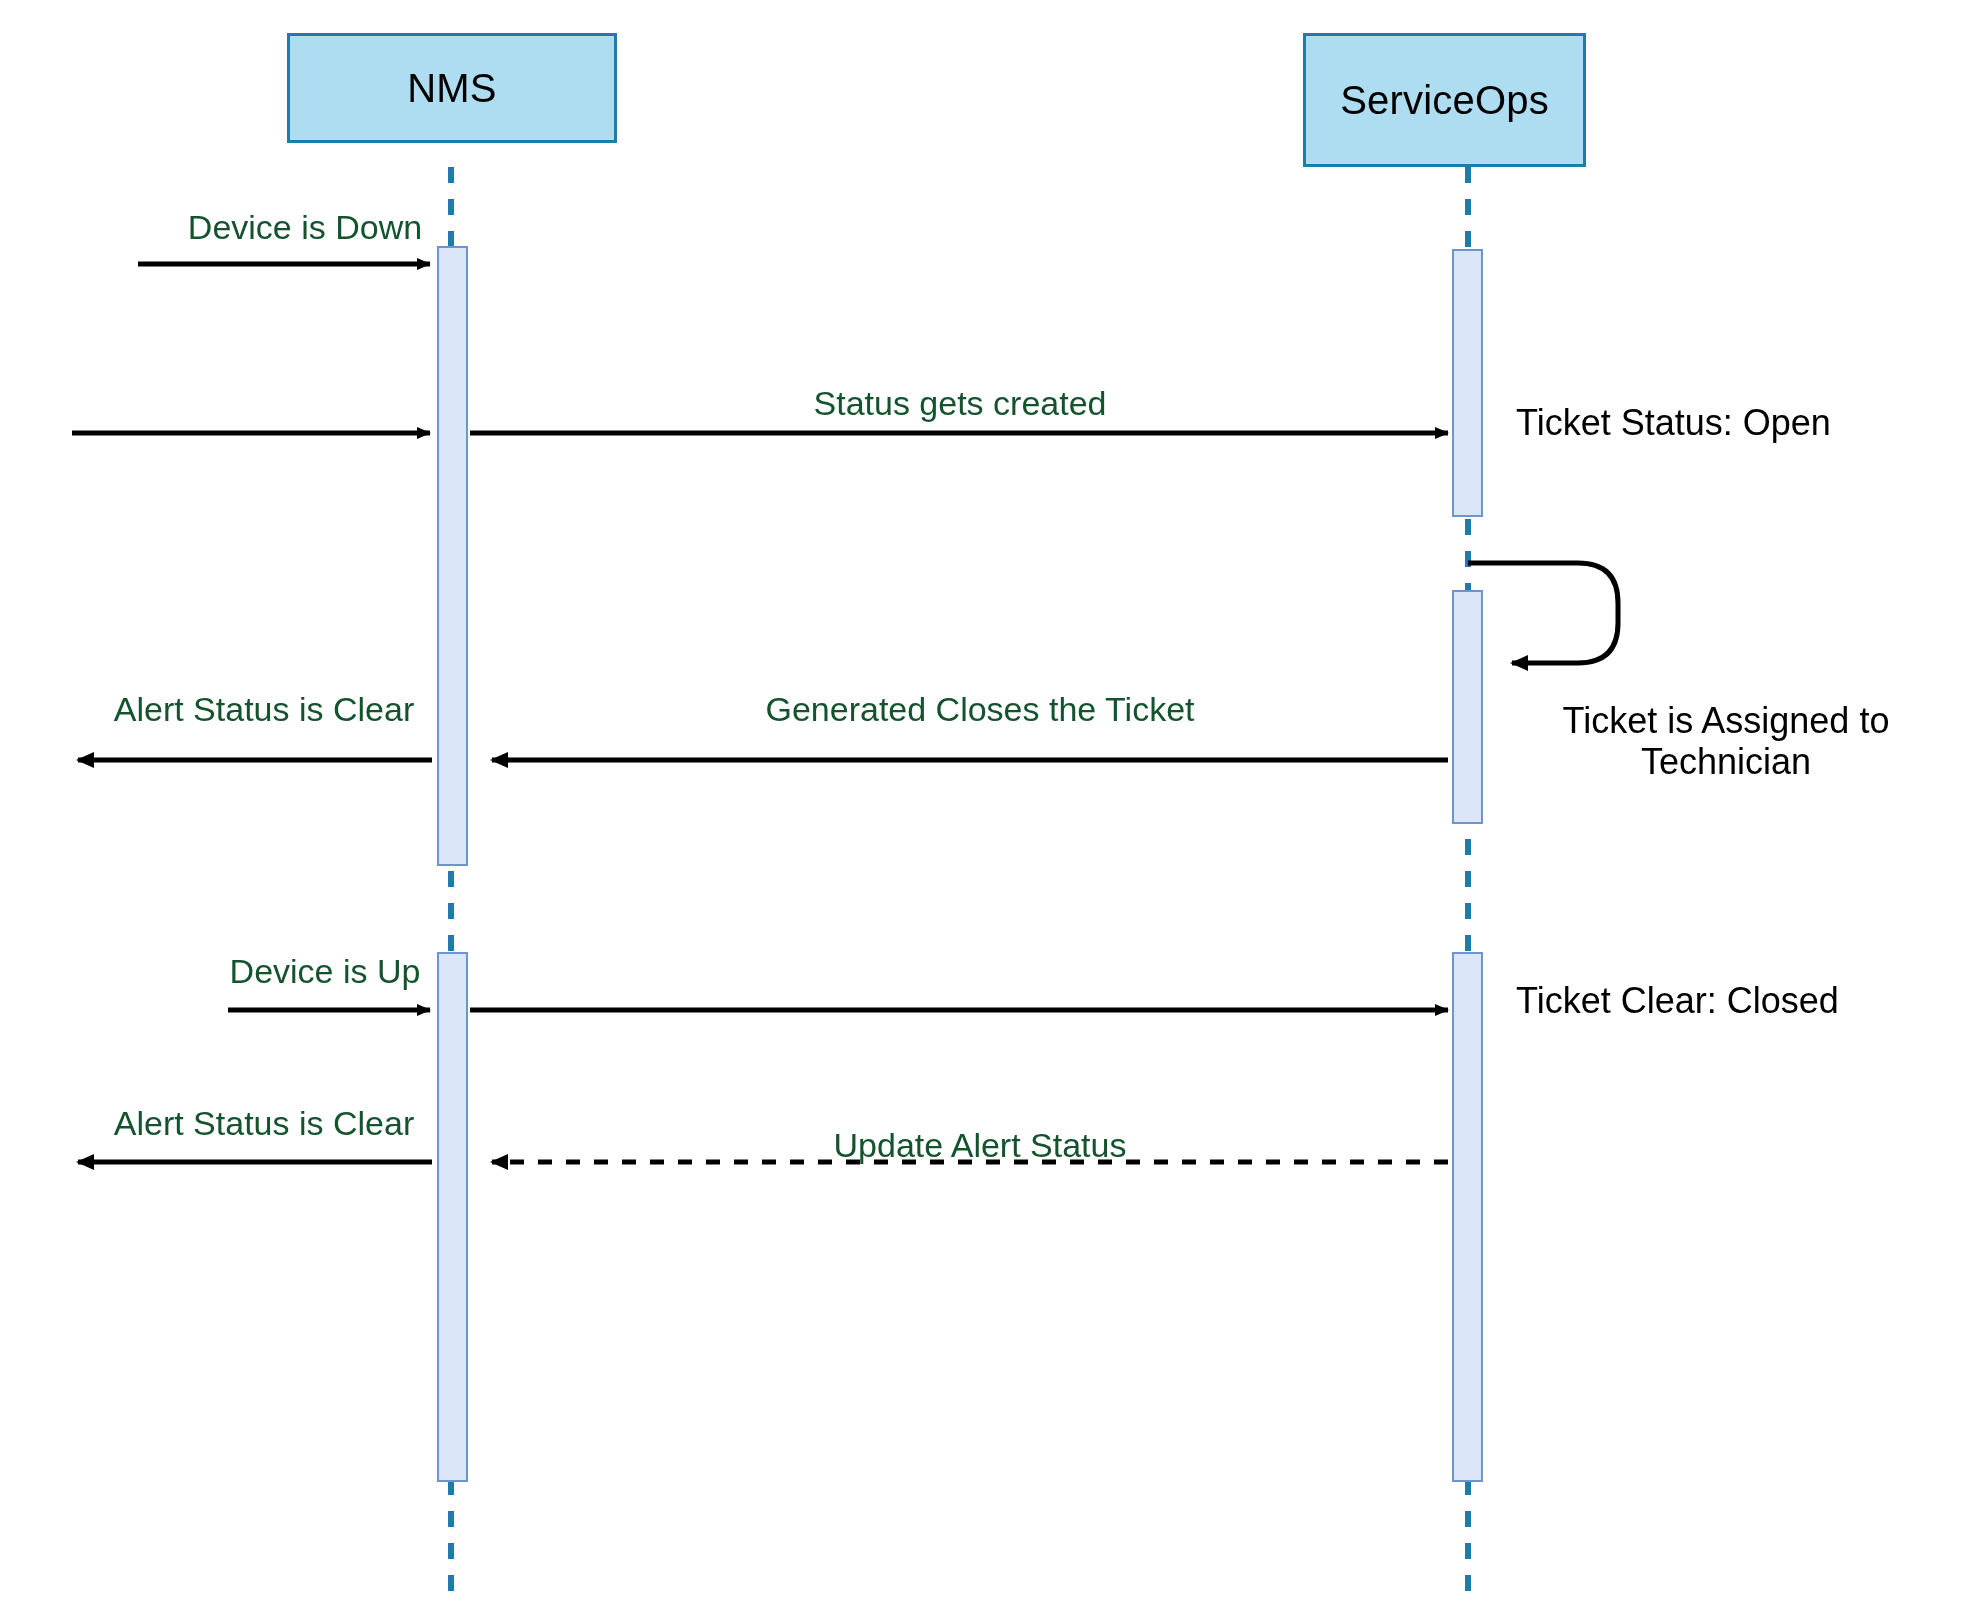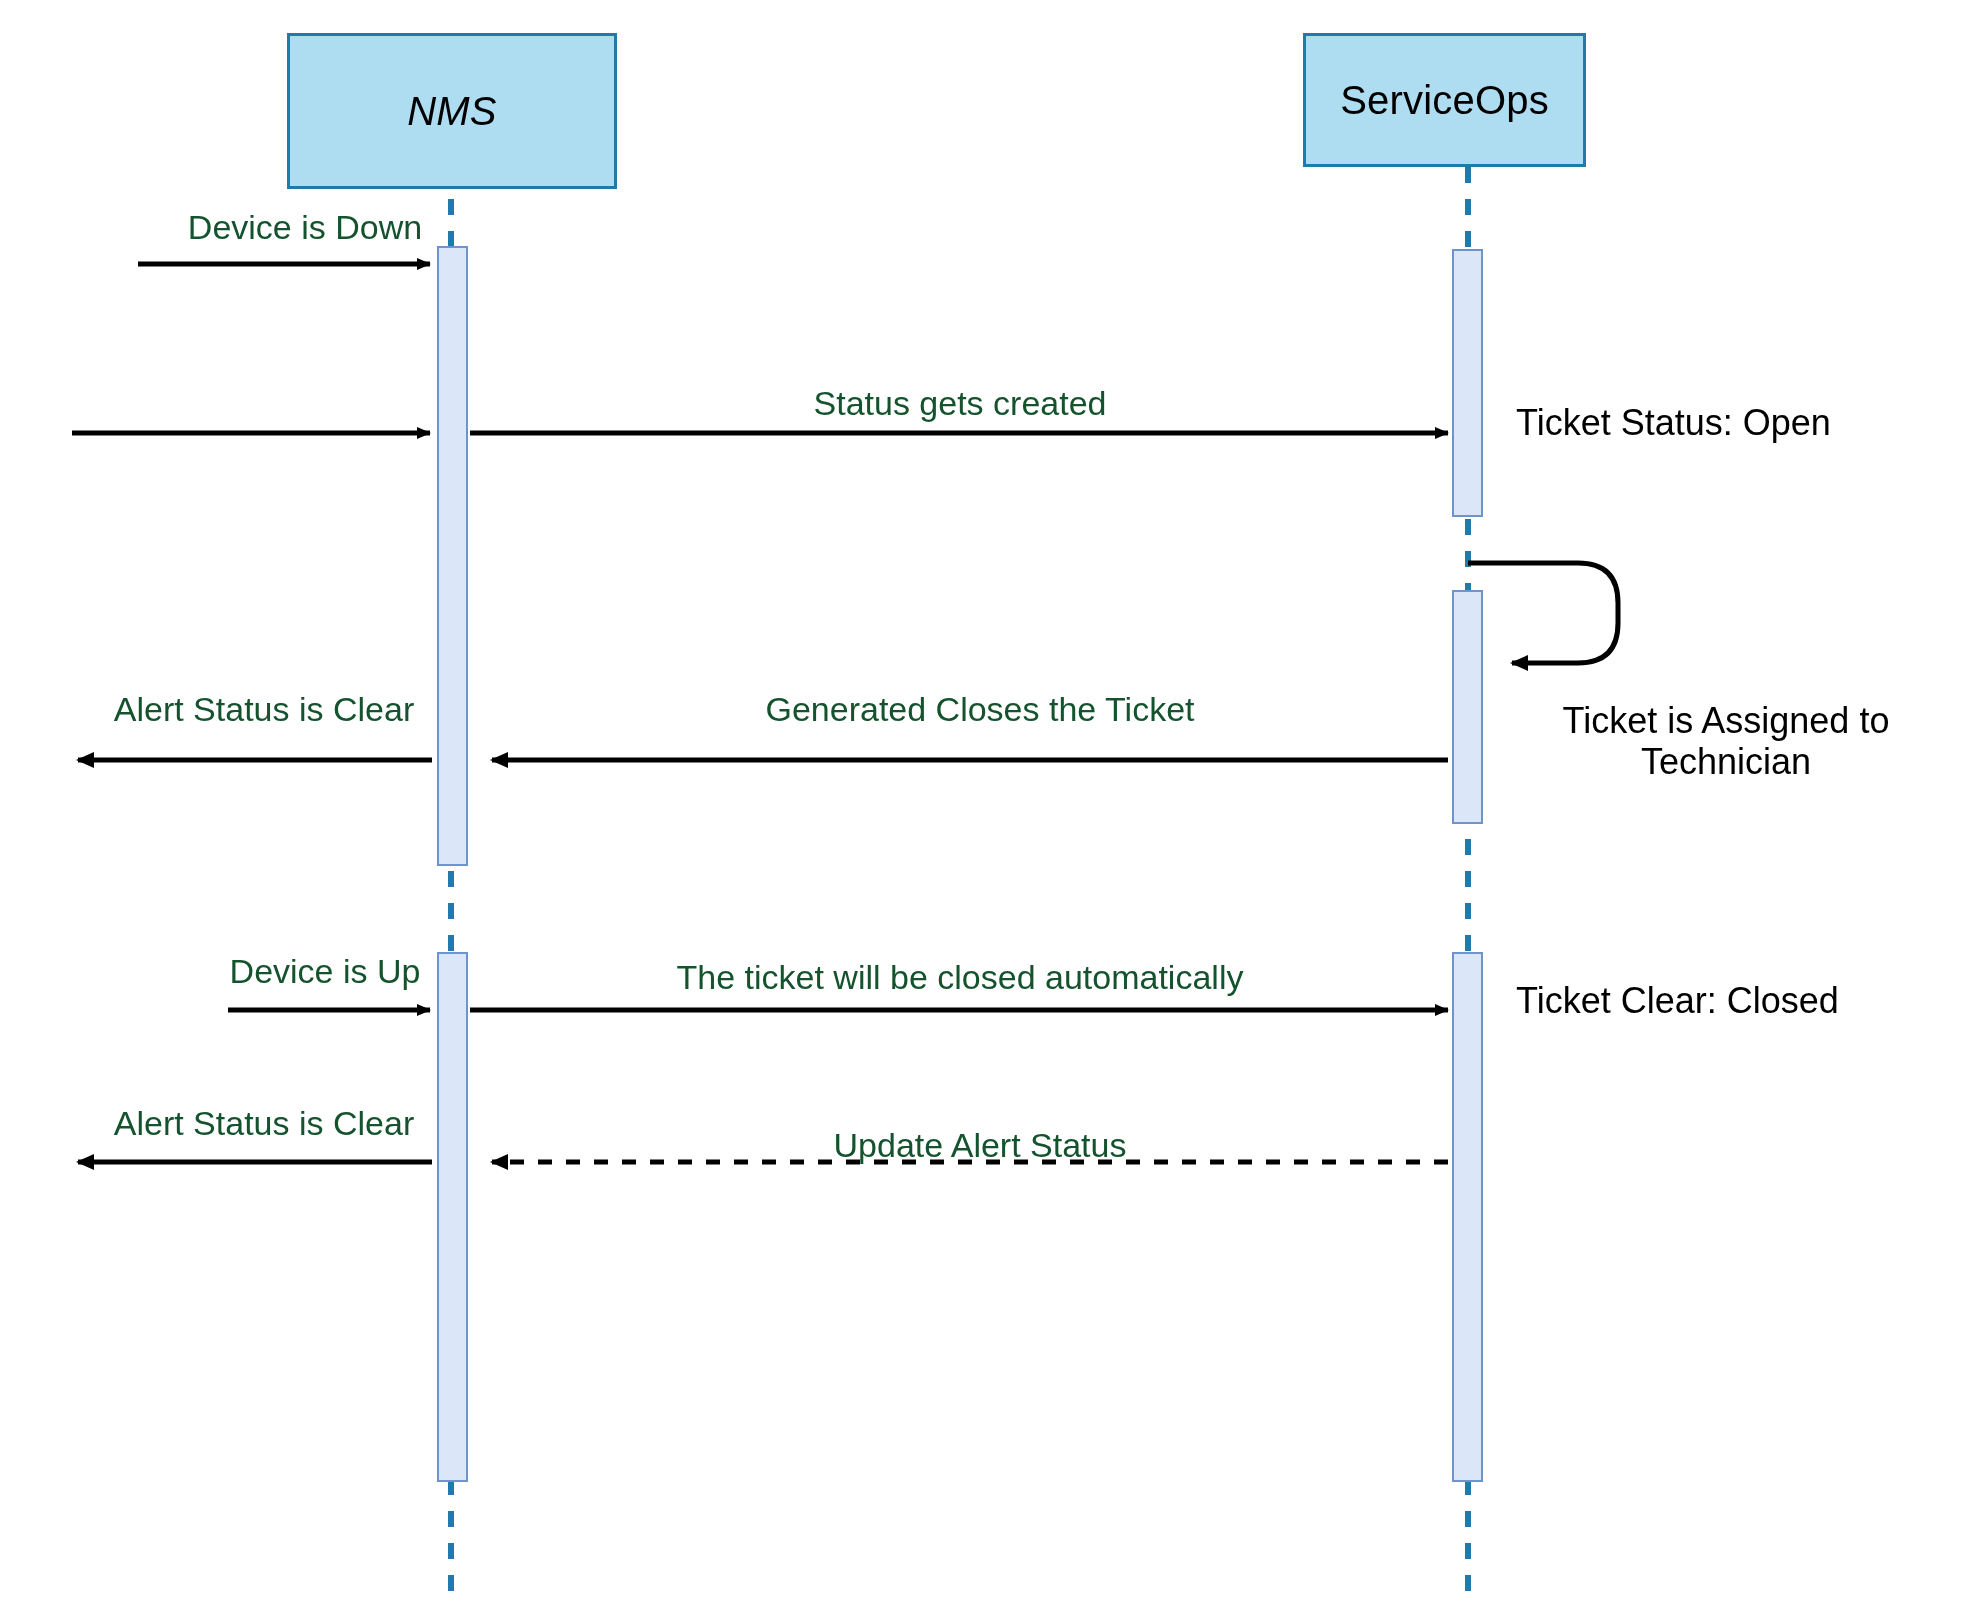--- a/index.html
+++ b/index.html
@@ -129,21 +129,21 @@
 
     <g>
       <line x1="1448" y1="1162" x2="492" y2="1162" stroke="#000000" stroke-width="5" stroke-dasharray="14 14" marker-end="url(#arrow-left)"></line>
     </g>
 
     <g>
       <line x1="432" y1="1162" x2="78" y2="1162" stroke="#000000" stroke-width="5" marker-end="url(#arrow-left)"></line>
     </g>
   </svg>
 
-  <div class="participant-box" style="left:287px; top:33px; width:330px; height:156px;font-style:italic;">
+  <div class="participant-box" style="left:287px; top:33px; width:330px; height:110px;">
     <span class="participant-label">NMS</span>
   </div>
 
   <div class="participant-box" style="left:1303px; top:33px; width:283px; height:134px;">
     <span class="participant-label">ServiceOps</span>
   </div>
 
   <div class="activation-bar" style="left:437px; top:246px; width:31px; height:620px;"></div>
 
   <div class="activation-bar" style="left:437px; top:952px; width:31px; height:530px;"></div>
@@ -158,21 +158,20 @@
 
 
   <div class="msg-label" style="left:640px; top:384px; width:640px; text-align:center;">Status gets created</div>
 
   <div class="msg-label" style="left:640px; top:690px; width:680px; text-align:center;">Generated Closes the Ticket</div>
 
   <div class="msg-label" style="left:78px; top:690px; width:372px; text-align:center;">Alert Status is Clear</div>
 
   <div class="msg-label" style="left:200px; top:952px; width:250px; text-align:center;">Device is Up</div>
 
-  <div class="msg-label" style="left:560px; top:958px; width:800px; text-align:center;">The ticket will be closed automatically</div>
 
   <div class="msg-label" style="left:700px; top:1104px; width:560px; text-align:center;margin-top:22px;">Update Alert Status</div>
 
   <div class="msg-label" style="left:78px; top:1104px; width:372px; text-align:center;">Alert Status is Clear</div>
 
   <div class="side-label" style="left:1516px; top:402px;">Ticket Status: Open</div>
 
   <div class="side-label wrap" style="left:1516px; top:700px; width:420px;">Ticket is Assigned to Technician</div>
 
   <div class="side-label" style="left:1516px; top:980px;">Ticket Clear: Closed</div>

